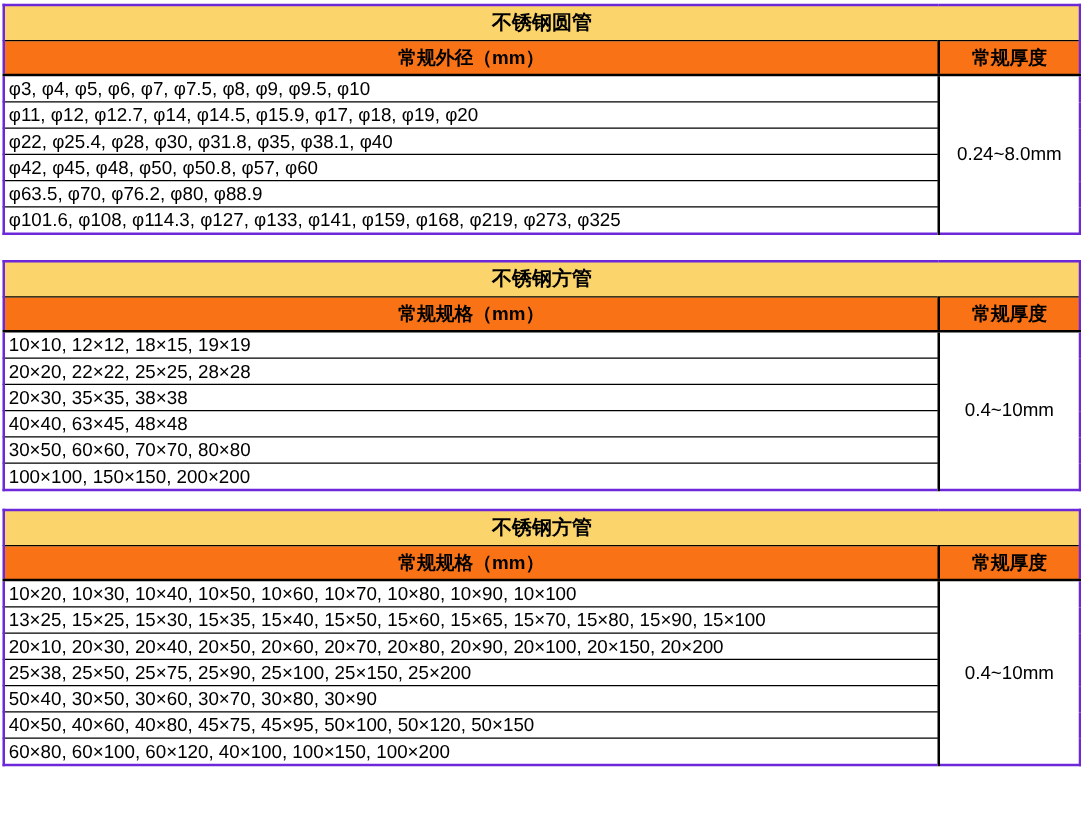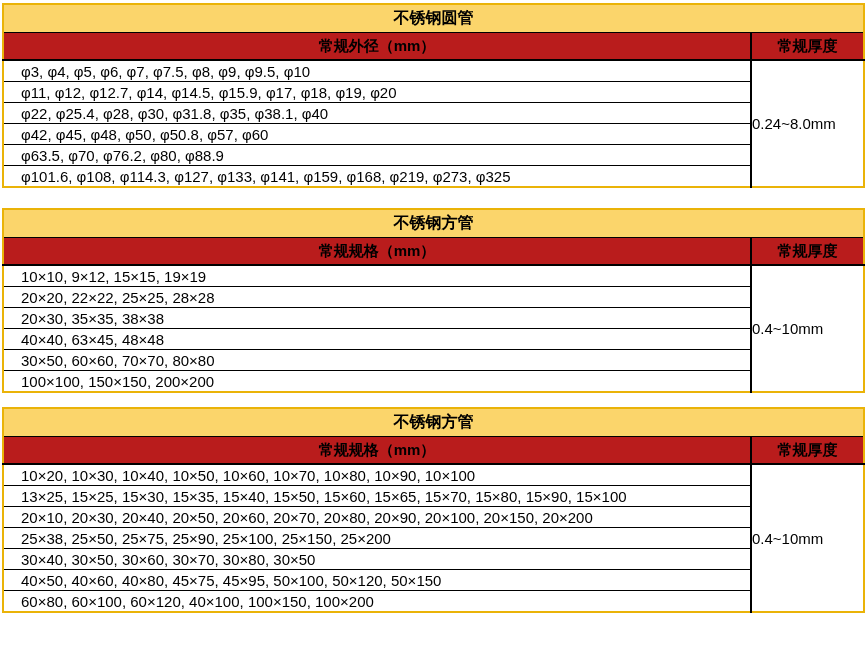--- a/index.html
+++ b/index.html
@@ -15,21 +15,21 @@
   }
   .page {
     padding: 3px 2px 2px 2px;
     box-sizing: border-box;
     width: 865px;
   }
   table.spec-table {
     border-collapse: collapse;
     table-layout: fixed;
     width: 861px;
-    border: 2px solid #eab308;
+    border: 2px solid #6d28d9;
     background: #ffffff;
   }
   table.spec-table.gap-lg { margin-bottom: 20px; }
   table.spec-table.gap-sm { margin-bottom: 14px; }
   col.col-spec  { width: 748px; }
   col.col-thick { width: 113px; }
   th, td {
     border: 1px solid #000000;
     padding: 0;
     font-weight: normal;
@@ -37,39 +37,39 @@
   .title-cell {
     height: 27px;
     background: #FBD56B;
     text-align: center;
     vertical-align: middle;
     font-size: 16px;
     font-weight: bold;
   }
   .header-row th {
     height: 26px;
-    background: #b91c1c;
+    background: #f97316;
     text-align: center;
     vertical-align: middle;
     font-size: 15px;
     font-weight: bold;
     border-bottom: 2px solid #000000;
   }
   .thick-col-border { border-left: 2px solid #000000; }
   .spec-cell {
     height: 20px;
     font-size: 15px;
     text-align: left;
     vertical-align: middle;
-    padding-left: 17px;
+    padding-left: 3px;
     white-space: nowrap;
     overflow: hidden;
   }
   .thick-cell {
-    text-align: left;
+    text-align: center;
     vertical-align: middle;
     font-size: 15px;
     background: #ffffff;
   }
 </style>
 </head>
 <body>
 
 <div class="page">
 
@@ -115,21 +115,21 @@
       </colgroup>
     <tbody>
       <tr>
         <th colspan="2" class="title-cell">不锈钢方管</th>
       </tr>
       <tr class="header-row">
         <th>常规规格（mm）</th>
         <th class="thick-col-border">常规厚度</th>
       </tr>
       <tr>
-        <td class="spec-cell">10×10, 9×12, 15×15, 19×19</td>
+        <td class="spec-cell">10×10, 12×12, 18×15, 19×19</td>
         <td class="thick-cell thick-col-border" rowspan="6">0.4~10mm</td>
       </tr>
       <tr>
           <td class="spec-cell">20×20, 22×22, 25×25, 28×28</td>
         </tr>
       <tr>
           <td class="spec-cell">20×30, 35×35, 38×38</td>
         </tr>
       <tr>
           <td class="spec-cell">40×40, 63×45, 48×48</td>
@@ -163,21 +163,21 @@
       <tr>
           <td class="spec-cell">13×25, 15×25, 15×30, 15×35, 15×40, 15×50, 15×60, 15×65, 15×70, 15×80, 15×90, 15×100</td>
         </tr>
       <tr>
           <td class="spec-cell">20×10, 20×30, 20×40, 20×50, 20×60, 20×70, 20×80, 20×90, 20×100, 20×150, 20×200</td>
         </tr>
       <tr>
           <td class="spec-cell">25×38, 25×50, 25×75, 25×90, 25×100, 25×150, 25×200</td>
         </tr>
       <tr>
-          <td class="spec-cell">30×40, 30×50, 30×60, 30×70, 30×80, 30×50</td>
+          <td class="spec-cell">50×40, 30×50, 30×60, 30×70, 30×80, 30×90</td>
         </tr>
       <tr>
           <td class="spec-cell">40×50, 40×60, 40×80, 45×75, 45×95, 50×100, 50×120, 50×150</td>
         </tr>
       <tr>
           <td class="spec-cell">60×80, 60×100, 60×120, 40×100, 100×150, 100×200</td>
         </tr>
     </tbody>
   </table>
 

